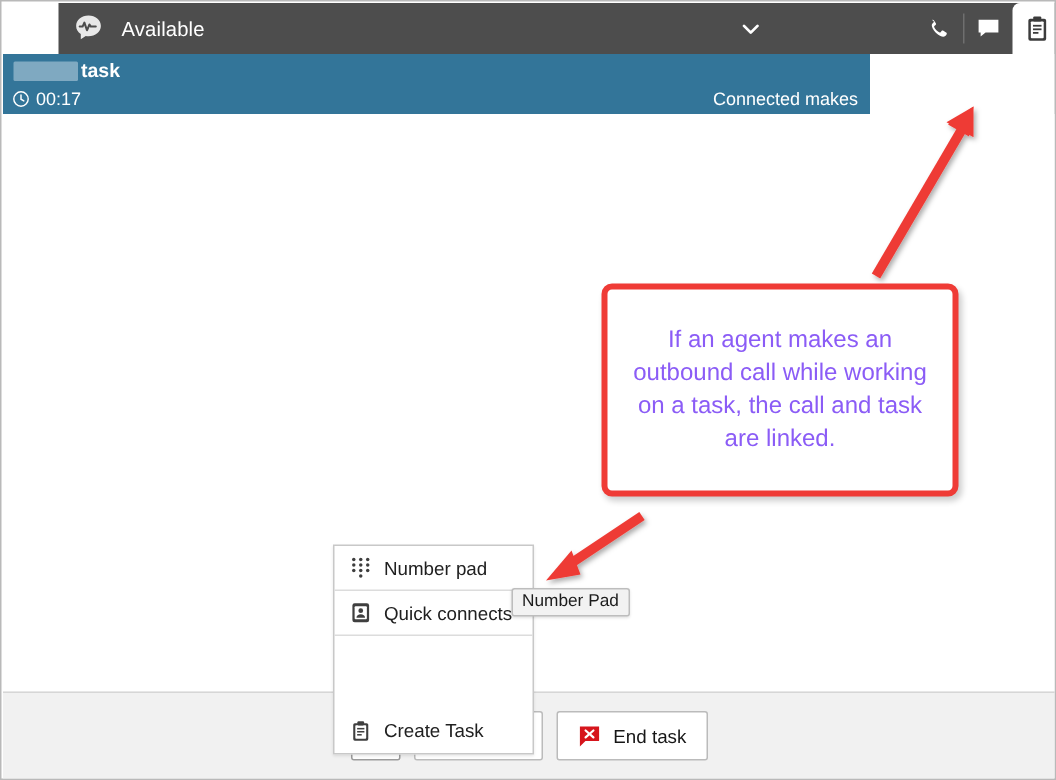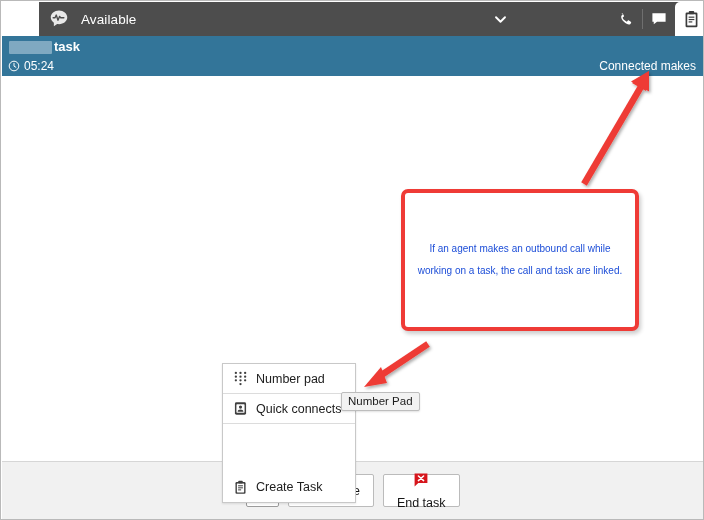--- a/index.html
+++ b/index.html
@@ -79,21 +79,21 @@
     border-top-left-radius: 5px;
     border-top-right-radius: 5px;
   }
   .tb-icon.active + .tb-icon::before,
   .tb-icon.active::before { background: transparent; }
 
   
   .task-banner {
     position: absolute;
     left: 1px; top: 35px;
-    width: 702px;
+    width: 578px;
     height: 40px;
     background: #337599;
     box-sizing: border-box;
     cursor: pointer;
   }
   .task-banner .redaction {
     position: absolute;
     left: 7px; top: 5px;
     width: 43px; height: 13px;
     background: #7fa9c1;
@@ -205,44 +205,44 @@
     justify-content: center;
     gap: 8px;
     padding: 10px 13px;
     font-size: 12.5px;
     color: #161616;
     cursor: pointer;
     box-sizing: border-box;
   }
   .ctrl-btn.icon-only { padding: 0; width: 33px; }
   .ctrl-btn.pause-btn { border-color: #bbbbbb; }
-  .ctrl-btn.end-btn  { border-color: #bbbbbb; flex-direction: column; }
+  .ctrl-btn.end-btn  { border-color: #bbbbbb; }
 
   
   .callout {
     position: absolute;
     left: 400px;
     top: 188px;
     width: 238px;
     height: 142px;
     background: #ffffff;
     border: 4px solid #ef3b36;
     border-radius: 7px;
     box-sizing: border-box;
     display: flex;
     align-items: center;
     justify-content: center;
     text-align: center;
     z-index: 8;
     box-shadow: 2px 3px 4px rgba(0,0,0,.20);
   }
   .callout-text {
-    font-size: 10px;
+    font-size: 16px;
     line-height: 22px;
-    color: #1d4ed8;
+    color: #8b5cf6;
     padding: 0 8px;
   }
   .anno-svg {
     position: absolute;
     left: 0; top: 0;
     width: 704px; height: 520px;
     pointer-events: none;
     z-index: 7;
   }
 </style>
@@ -298,21 +298,21 @@
   <div class="task-banner">
     <div class="redaction"></div>
     <div class="task-name">task</div>
     <div class="task-timer">
       <span style="display:inline-flex;">
         <svg width="12" height="12" viewBox="0 0 16 16">
           <circle cx="8" cy="8" r="6.4" fill="none" stroke="#ffffff" stroke-width="1.3"></circle>
           <path d="M8 4.4V8.2l2.5 1.5" fill="none" stroke="#ffffff" stroke-width="1.3" stroke-linecap="round"></path>
         </svg>
       </span>
-      <span>05:24</span>
+      <span>00:17</span>
     </div>
     <div class="task-state">Connected makes</div>
   </div>
 
   <div class="canvas"></div>
 
   <div class="action-menu">
     <div class="action-item">
       <span class="action-icon">
         <svg width="13" height="15" viewBox="0 0 14 16">

